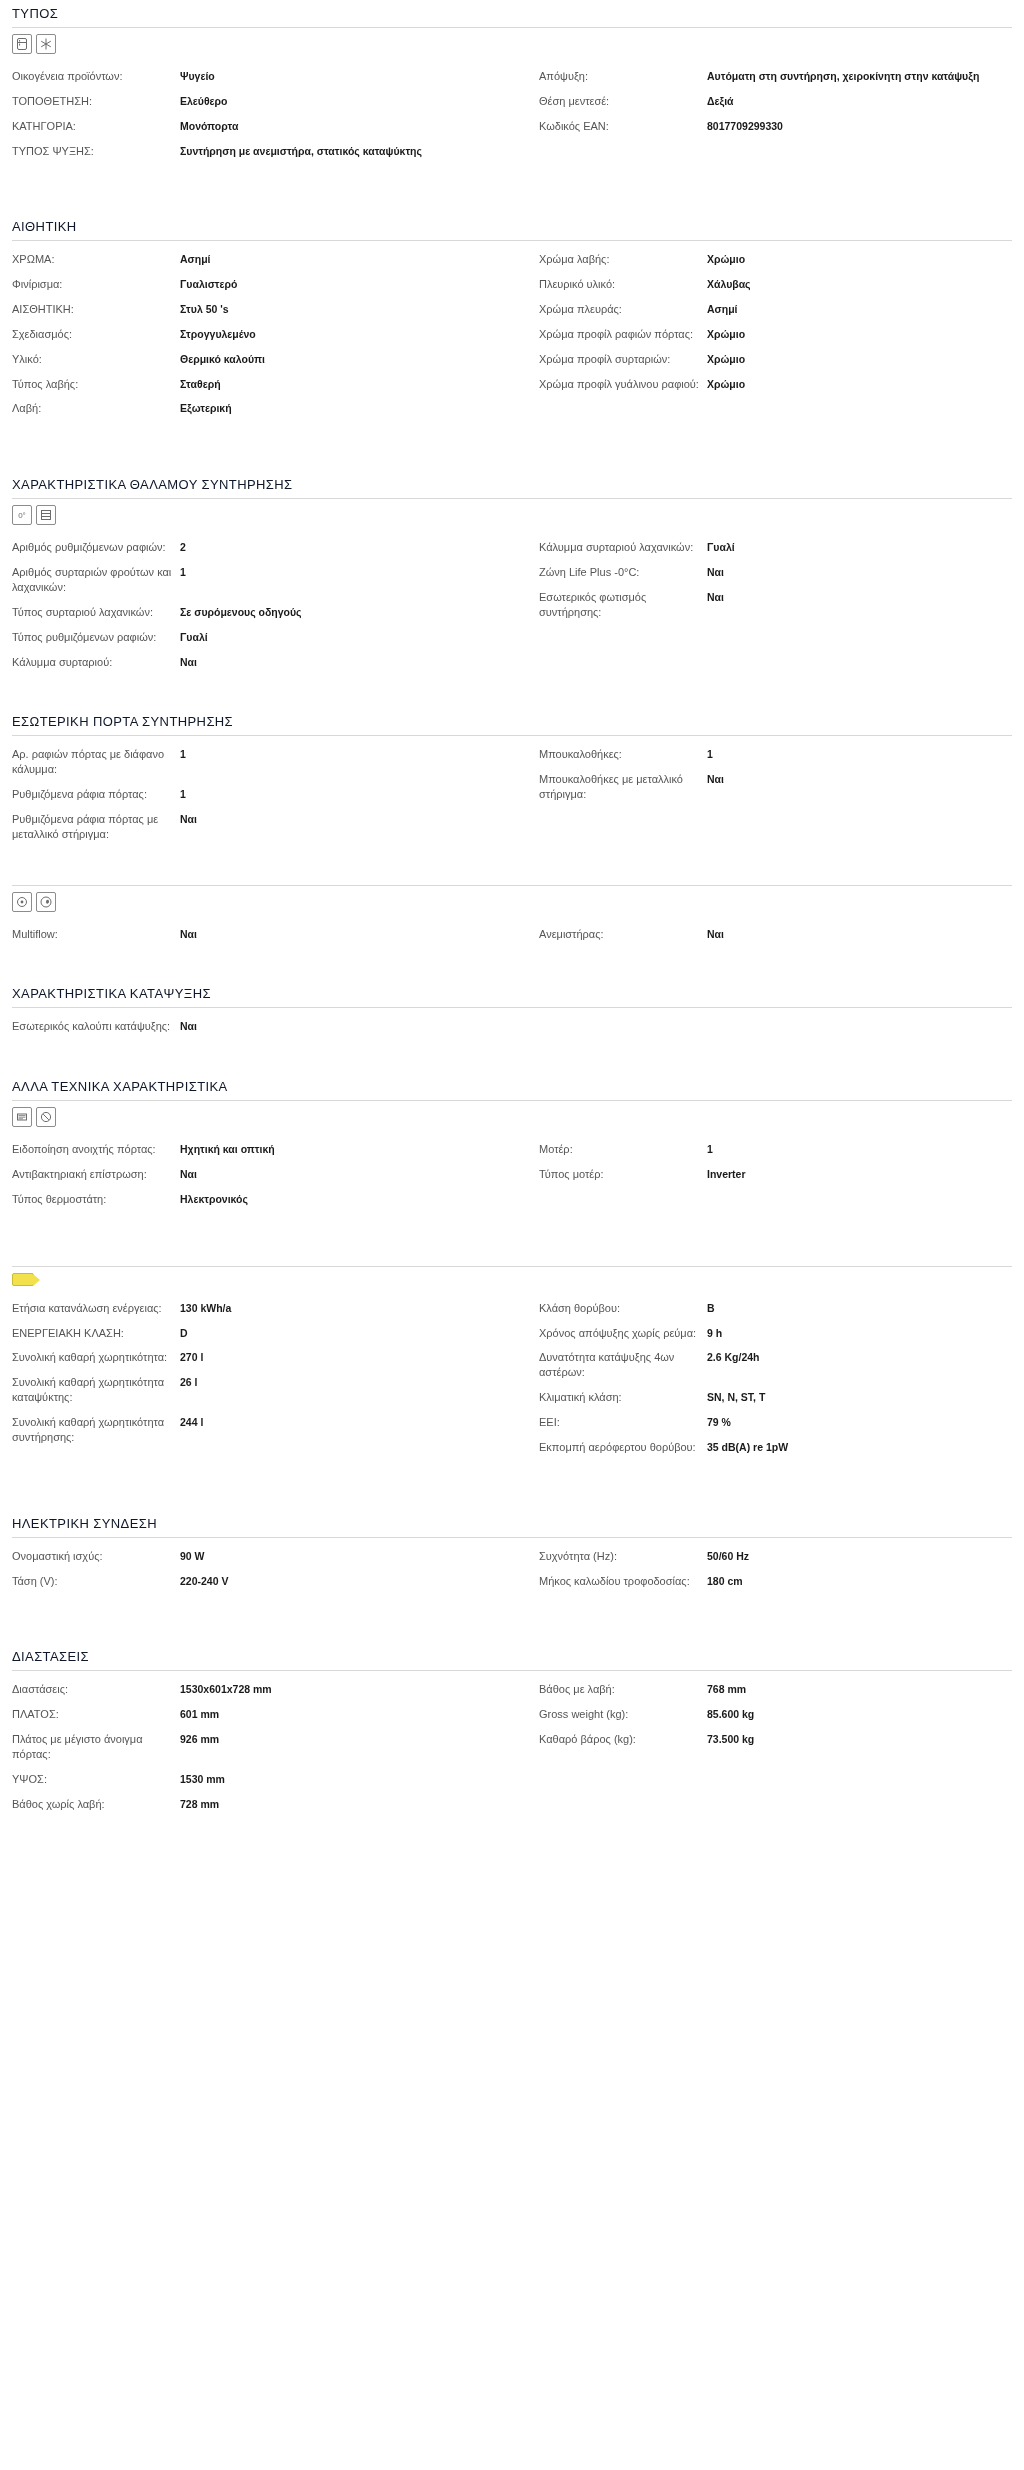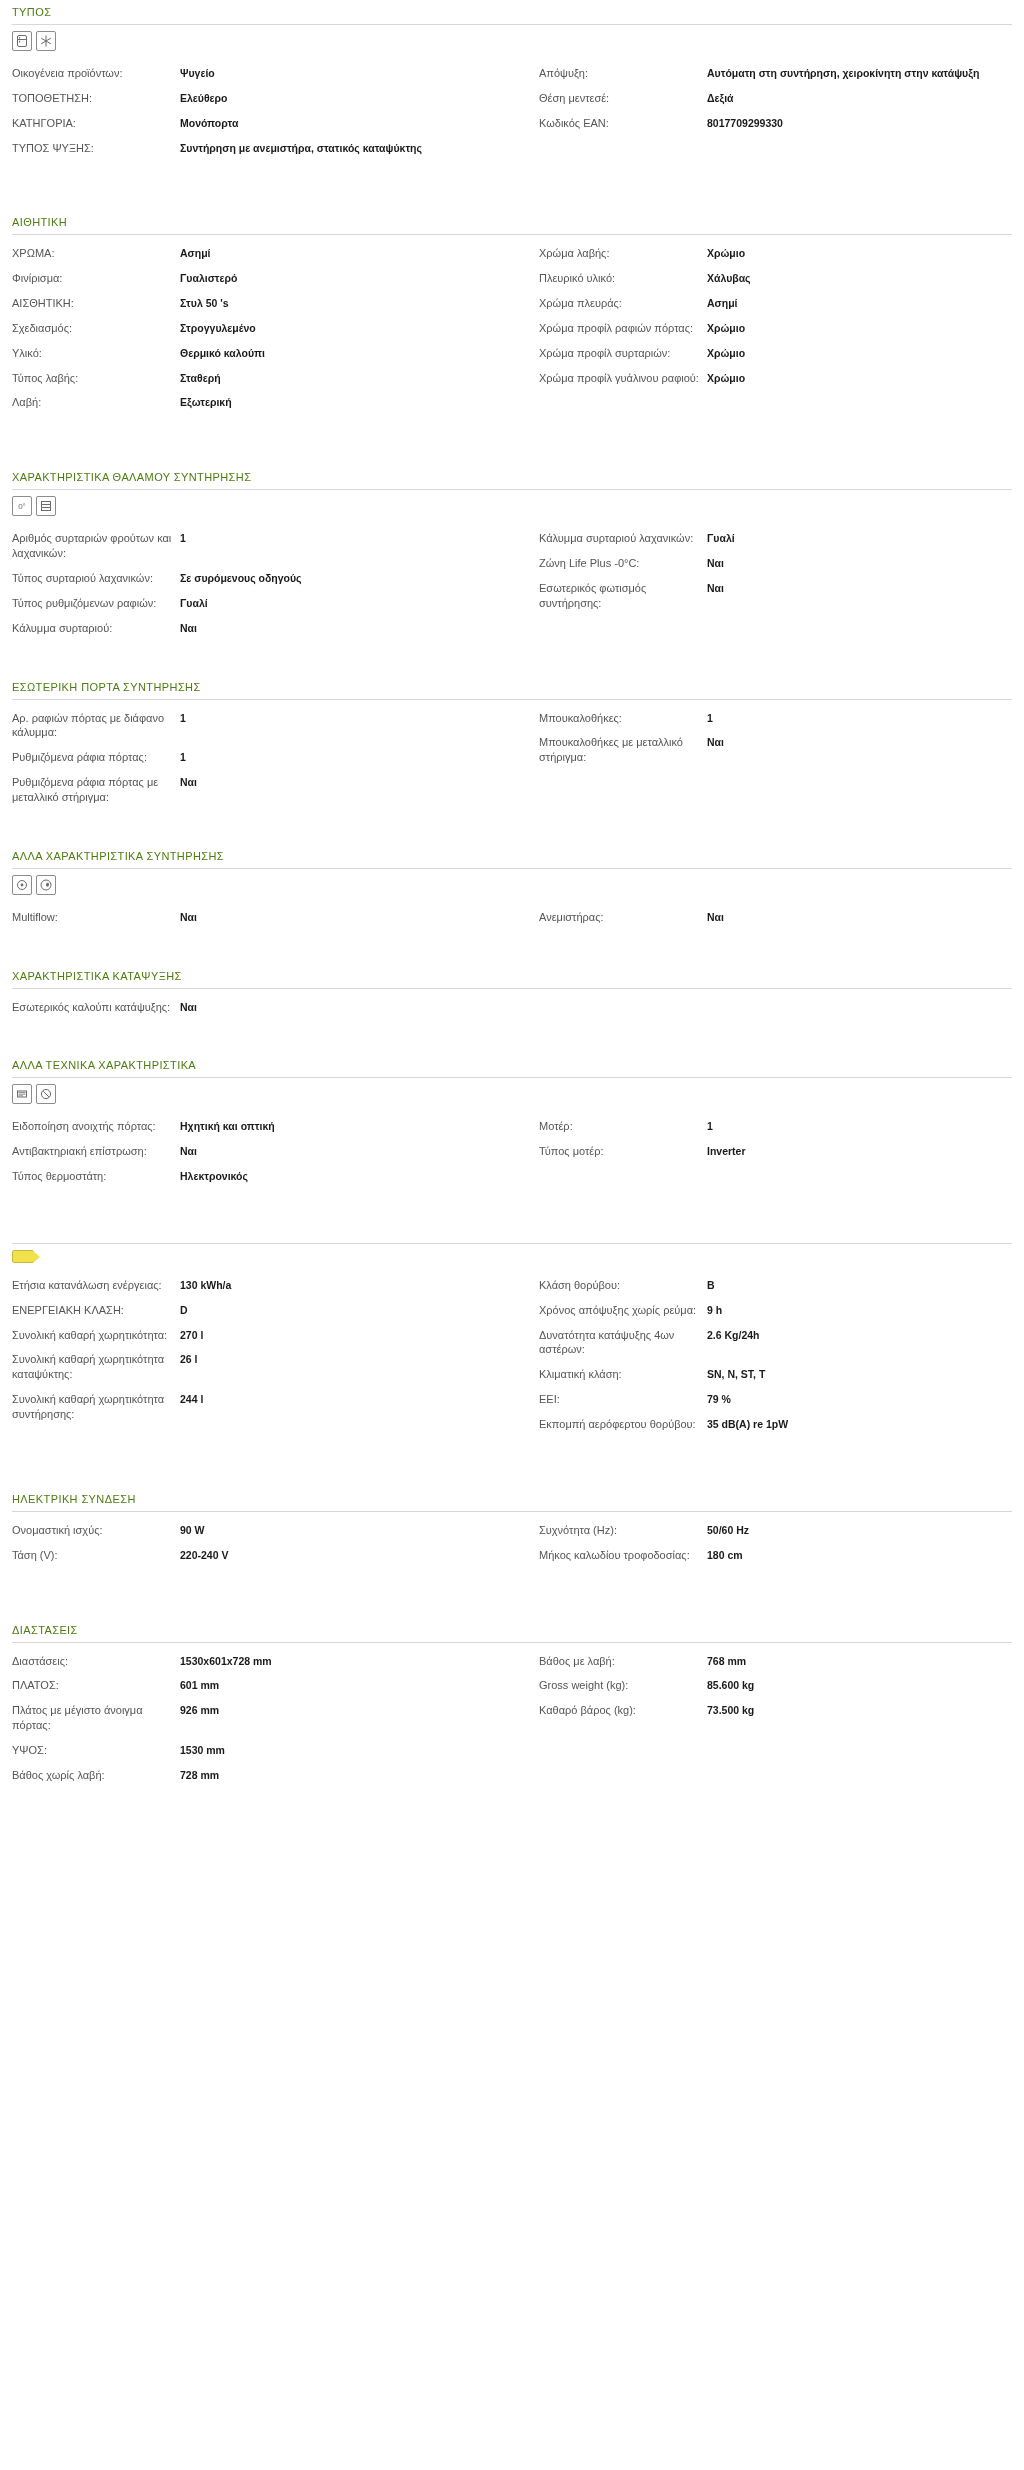--- a/index.html
+++ b/index.html
@@ -17,22 +17,22 @@
   }
   .page {
     width: 1024px;
     padding: 0 0 40px 0;
   }
   .section {
     padding: 0 8px;
     margin-bottom: 4px;
   }
   .section-title {
-    font-size: 11px;
-    color: #4d7c0f;
+    font-size: 13px;
+    color: #0f172a;
     letter-spacing: 0.4px;
     padding: 6px 0 2px 4px;
     font-weight: 400;
   }
   .section-rule {
     border-bottom: 1px solid #d8d8d8;
     margin: 4px 4px 0 4px;
   }
   .icon-row {
     display: flex;
@@ -246,20 +246,24 @@
         <svg width="14" height="14" viewBox="0 0 14 14">
             <rect x="2.5" y="2.5" width="9" height="9" fill="none" stroke="#6d6d6d" stroke-width="1"></rect>
             <line x1="2.5" y1="5.5" x2="11.5" y2="5.5" stroke="#6d6d6d" stroke-width="1"></line>
             <line x1="2.5" y1="8.5" x2="11.5" y2="8.5" stroke="#6d6d6d" stroke-width="1"></line>
           </svg>
       </span>
     </div>
     <div class="cols">
       <div class="col">
         <div class="row">
+          <div class="label">Αριθμός ρυθμιζόμενων ραφιών:</div>
+          <div class="value">2</div>
+        </div>
+        <div class="row">
           <div class="label">Αριθμός συρταριών φρούτων και λαχανικών:</div>
           <div class="value">1</div>
         </div>
         <div class="row">
           <div class="label">Τύπος συρταριού λαχανικών:</div>
           <div class="value">Σε συρόμενους οδηγούς</div>
         </div>
         <div class="row">
           <div class="label">Τύπος ρυθμιζόμενων ραφιών:</div>
           <div class="value">Γυαλί</div>
@@ -315,21 +319,20 @@
           <div class="label">Μπουκαλοθήκες με μεταλλικό στήριγμα:</div>
           <div class="value">Ναι</div>
         </div>
       </div>
     </div>
   </div>
 
   <div class="spacer-md"></div>
 
   <div class="section">
-    <div class="section-title">ΑΛΛΑ ΧΑΡΑΚΤΗΡΙΣΤΙΚΑ ΣΥΝΤΗΡΗΣΗΣ</div>
     <div class="section-rule"></div>
     <div class="icon-row">
       <span class="ico">
         <svg width="14" height="14" viewBox="0 0 14 14">
             <circle cx="7" cy="7" r="4.5" fill="none" stroke="#6d6d6d" stroke-width="1"></circle>
             <circle cx="7" cy="7" r="1.4" fill="#6d6d6d"></circle>
           </svg>
       </span>
       <span class="ico">
         <svg width="14" height="14" viewBox="0 0 14 14">

